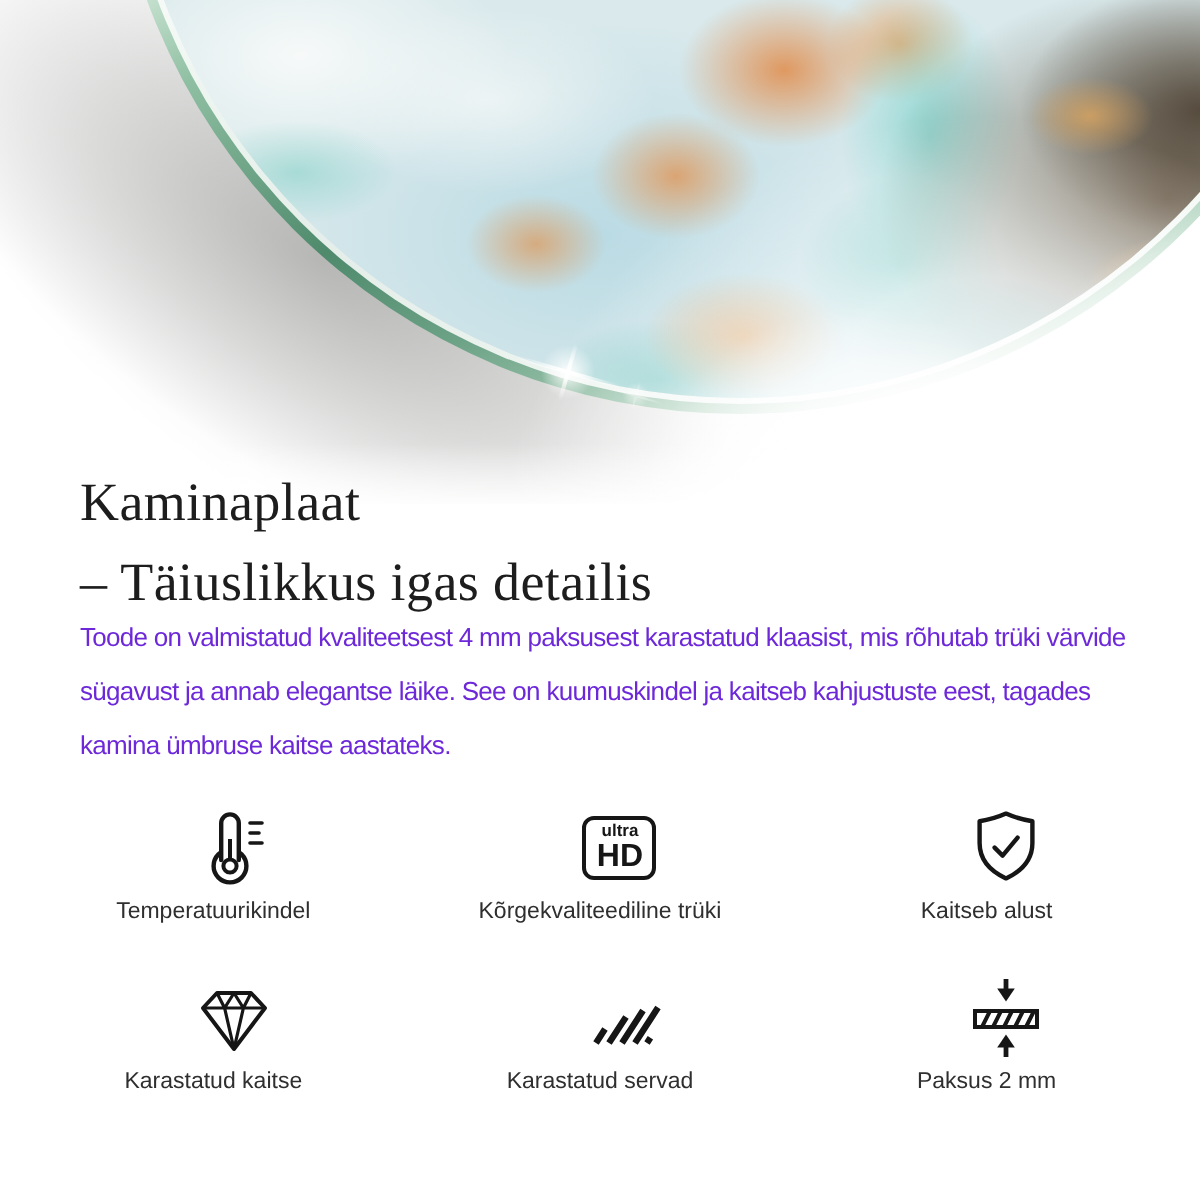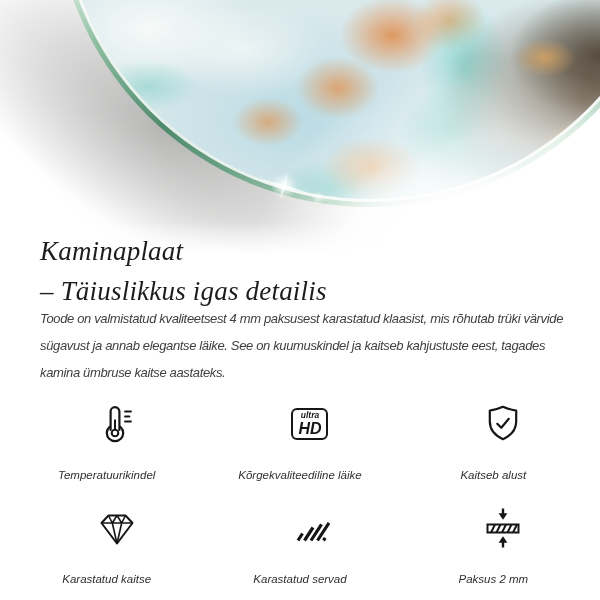--- a/index.html
+++ b/index.html
@@ -1,19 +1,19 @@
 <!DOCTYPE html>
 <html><head>
 <meta charset="utf-8">
 <style>
   * { margin:0; padding:0; box-sizing:border-box; }
   html,body { background:#fff; }
   .page {
     position:relative; width:600px; height:600px; overflow:hidden;
-    background:#ffffff; font-family:"Liberation Sans", sans-serif;font-style:italic;
+    background:#ffffff; font-family:"Liberation Sans", sans-serif;
   }
 
   
   .hero { position:absolute; left:0; top:0; width:600px; height:252px; overflow:hidden; }
 
   .plate-shadow {
     position:absolute; left:-75px; top:25px; width:470px; height:210px;
     background:
       radial-gradient(closest-side, rgba(105,105,103,0.40), rgba(125,125,122,0.22) 55%, rgba(140,140,138,0) 100%);
     transform:rotate(33deg);
@@ -79,31 +79,31 @@
   .sparkle.small { left:318px; top:198px; opacity:0.55; transform:scale(0.5); }
 
   
   .headline {
     position:absolute; left:40px; top:231px;
     font-family:"Liberation Serif", serif; font-weight:400;
     font-size:27px; line-height:40px; color:#1d1d1d; letter-spacing:0.2px;
   }
   .desc {
     position:absolute; left:40px; top:305px; width:532px;
-    font-size:13px; line-height:27px; letter-spacing:-0.35px; color:#404040;
+    font-size:13px; line-height:27px; letter-spacing:-0.35px; color:#6d28d9;
   }
 
   
   .features {
     position:absolute; left:10px; top:401px; width:580px;
     display:grid; grid-template-columns:repeat(3,1fr); row-gap:24px;
   }
   .feature { display:flex; flex-direction:column; align-items:center; }
   .f-icon { height:46px; display:flex; align-items:center; justify-content:center;padding-left:20px; }
-  .f-label { margin-top:22px; font-size:11.5px; color:#2f2f2f; letter-spacing:0; }
+  .f-label { margin-top:3px; font-size:11.5px; color:#2f2f2f; letter-spacing:0; }
 
   .uhd {
     width:37px; height:32px; border:2.5px solid #161616; border-radius:6px;
     display:flex; flex-direction:column; align-items:center; justify-content:center;
     line-height:1; color:#161616; background:#fff;
   }
   .uhd-top { font-size:8.5px; font-weight:700; }
   .uhd-bot { font-size:16px; font-weight:800; margin-top:1px; }
 
   svg.ficon { display:block; }
@@ -154,21 +154,21 @@
       <div class="f-label">Temperatuurikindel</div>
     </div>
 
     <div class="feature">
       <div class="f-icon">
         <div class="uhd">
           <span class="uhd-top">ultra</span>
           <span class="uhd-bot">HD</span>
         </div>
       </div>
-      <div class="f-label">Kõrgekvaliteediline läike</div>
+      <div class="f-label">Kõrgekvaliteediline trüki</div>
     </div>
 
     <div class="feature">
       <div class="f-icon">
         <svg class="ficon" width="44" height="44" viewBox="0 0 44 44" fill="none" xmlns="http://www.w3.org/2000/svg">
           <path d="M22 4.8 C26.5 6.8 31 8 35.2 8.6 V19.5 C35.2 27.8 29.8 33.6 22 37.2 C14.2 33.6 8.8 27.8 8.8 19.5 V8.6 C13 8 17.5 6.8 22 4.8 Z" stroke="#161616" stroke-width="2.2" stroke-linejoin="round"></path>
           <path d="M16.3 21.8 L20.3 25.8 L27.8 16.8" stroke="#161616" stroke-width="2.2" stroke-linecap="round" stroke-linejoin="round"></path>
         </svg>
       </div>
       <div class="f-label">Kaitseb alust</div>

